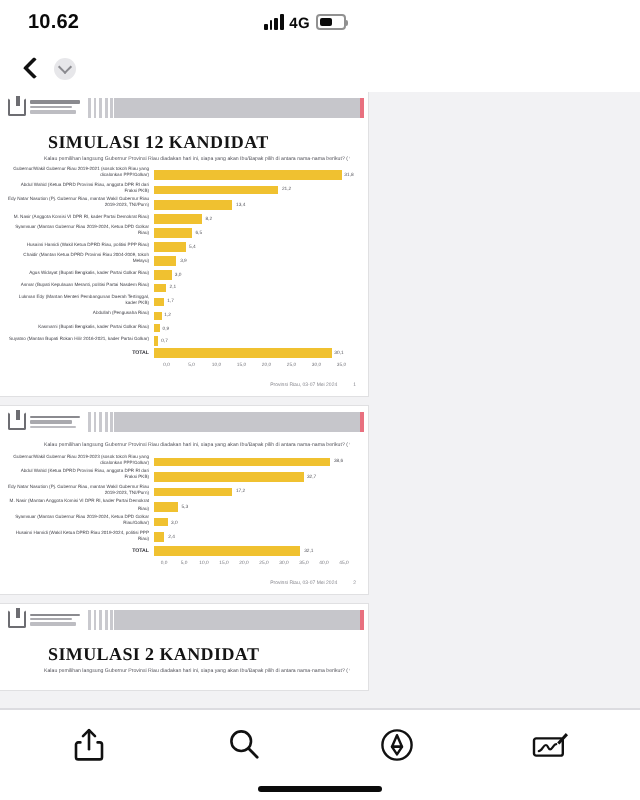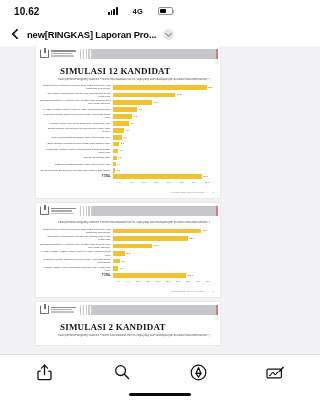--- a/index.html
+++ b/index.html
@@ -10,21 +10,21 @@
     -webkit-font-smoothing:antialiased;
   }
 
   
   .statusbar{
     height:22px; display:flex; align-items:center;
     justify-content:space-between; padding:0 11px 0 14px;
     background:#ffffff;
   }
   .sb-time{ font-size:10px; font-weight:700; color:#0a0a0a; letter-spacing:.1px; }
-  .sb-right{ display:flex; align-items:center; gap:15px; }
+  .sb-right{ display:flex; align-items:center; gap:3px; }
   .sig{ display:flex; align-items:flex-end; gap:1px; height:8px; }
   .sig i{ width:1.6px; background:#0a0a0a; border-radius:.5px; display:block; }
   .sig i:nth-child(1){ height:3px; }
   .sig i:nth-child(2){ height:4.6px; }
   .sig i:nth-child(3){ height:6.2px; }
   .sig i:nth-child(4){ height:7.8px; }
   .sb-net{ font-size:7.5px; font-weight:600; color:#0a0a0a; letter-spacing:.2px; }
   .batt{ position:relative; width:15px; height:7.5px; border:1px solid rgba(10,10,10,.45);
          border-radius:2px; display:flex; align-items:center; padding:1px; }
   .batt::after{ content:""; position:absolute; right:-2.4px; top:2px; width:1.4px; height:3px;
@@ -50,21 +50,21 @@
               background:#e7e7ea; display:flex; align-items:center; justify-content:center; }
   .chev-down::before{
     content:""; width:4px; height:4px; margin-top:-2px;
     border-left:1.4px solid #8b8b90; border-bottom:1.4px solid #8b8b90;
     transform:rotate(-45deg);
   }
 
   
   .doc{
     position:absolute; top:46px; left:0; right:0; bottom:46px;
-    background:#f2f2f4; overflow:hidden;padding-left:36px;
+    background:#f2f2f4; overflow:hidden;
   }
   .page{
     background:#ffffff; width:184px; position:relative;
     box-shadow:0 0 0 .5px rgba(0,0,0,.07);
   }
   .page + .page{ margin-top:5px; }
 
   
   .pg-head{ display:flex; align-items:center; gap:4px; padding:3px 0 3px 4px; height:15px; }
   .logo{ width:36px; height:9px; flex:none; display:flex; align-items:center; gap:1.5px; }
@@ -144,21 +144,20 @@
       </span>
     <span class="sb-net">4G</span>
     <span class="batt">
         <b></b>
       </span>
   </div>
 </div>
 
 <div class="navbar">
   <span class="chev-back"></span>
-  <div class="nav-title">new[RINGKAS] Laporan Pro...</div>
   <span class="chev-down"></span>
 </div>
 
 <div class="doc">
   <div id="pages">
       <div class="page">
         <div class="pg-head">
           <div class="logo">
             <span class="logo-mark"></span>
             <span class="logo-txt">

